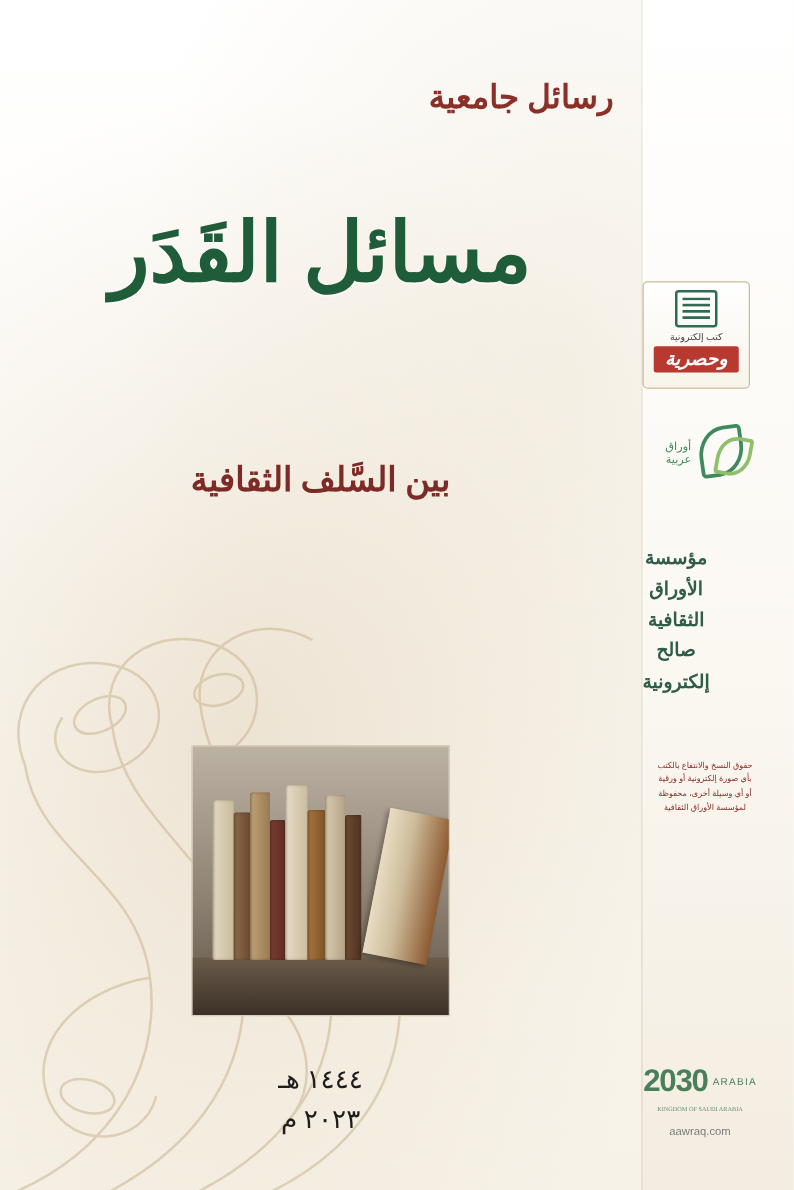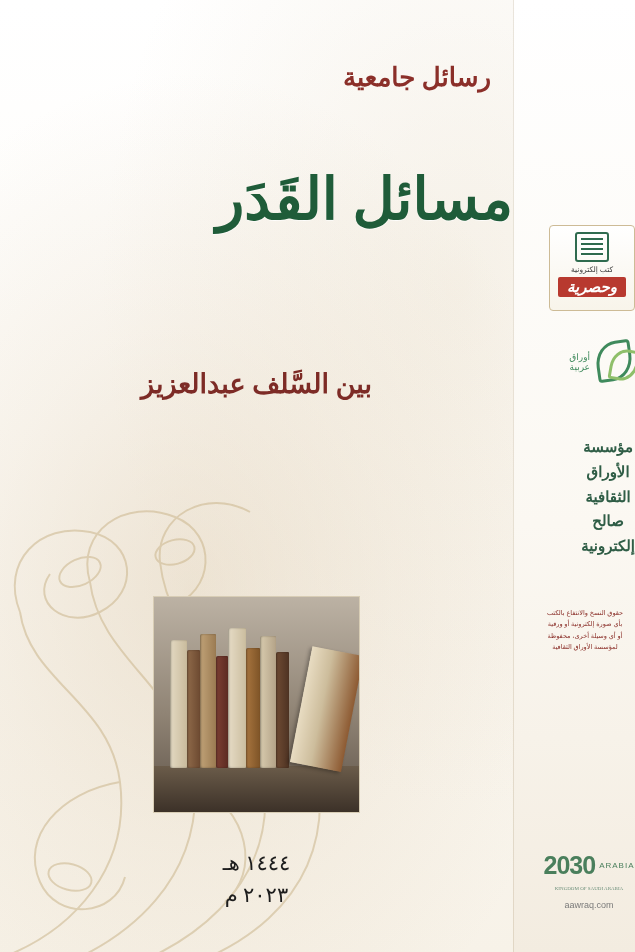--- a/index.html
+++ b/index.html
@@ -53,21 +53,21 @@
     position: absolute;
     top: 0;
     right: 0;
     width: 122px;
     height: 952px;
     background: linear-gradient(180deg, #ffffff 0%, #fbf8f2 55%, #f3ece0 100%);
     border-left: 1px solid rgba(170,150,115,0.25);
     box-sizing: border-box;
     display: flex;
     flex-direction: column;
-    align-items: flex-start;
+    align-items: flex-end;
     margin-left: 36px;
   }
 
   .badge-ebook {
     margin-top: 225px;
     width: 86px;
     height: 86px;
     border: 1px solid #cdbb96;
     border-radius: 4px;
     background: linear-gradient(180deg, #ffffff 0%, #f8f4ea 100%);
@@ -228,21 +228,22 @@
     color: #8b2f29;
     font-weight: bold;
     letter-spacing: 0;
   }
 
   .title-main {
     position: absolute;
     top: 168px;
     left: 0;
     right: 0;
-    font-size: 58px;
+    text-align: center;
+    font-size: 66px;
     color: #1f5c39;
     font-weight: bold;
     line-height: 1.1;
     text-shadow: 0 1px 0 rgba(255,255,255,0.6);
   }
 
   .title-sub {
     position: absolute;
     top: 368px;
     left: 0;
@@ -358,21 +359,21 @@
       </g>
     </svg>
   </div>
 
   <div class="main">
 
     <div class="series-label">رسائل جامعية</div>
 
     <div class="title-main">مسائل القَدَر</div>
 
-    <div class="title-sub">بين السَّلف عبدالعزيز</div>
+    <div class="title-sub">بين السَّلف الثقافية</div>
 
 
     <div class="cover-photo">
       <div class="shelf"></div>
       <div class="book" style="left:16px;width:17px;height:128px;background:linear-gradient(90deg,#e3d9c2,#c9bb9d);"></div>
       <div class="book" style="left:33px;width:13px;height:118px;background:linear-gradient(90deg,#8f6a4a,#6d4a31);"></div>
       <div class="book" style="left:46px;width:16px;height:134px;background:linear-gradient(90deg,#c0a277,#9b7b52);"></div>
       <div class="book" style="left:62px;width:12px;height:112px;background:linear-gradient(90deg,#7d3f33,#5c2b22);"></div>
       <div class="book" style="left:74px;width:18px;height:140px;background:linear-gradient(90deg,#e6dcc6,#cbbd9f);"></div>
       <div class="book" style="left:92px;width:14px;height:120px;background:linear-gradient(90deg,#a8753f,#7e5427);"></div>

